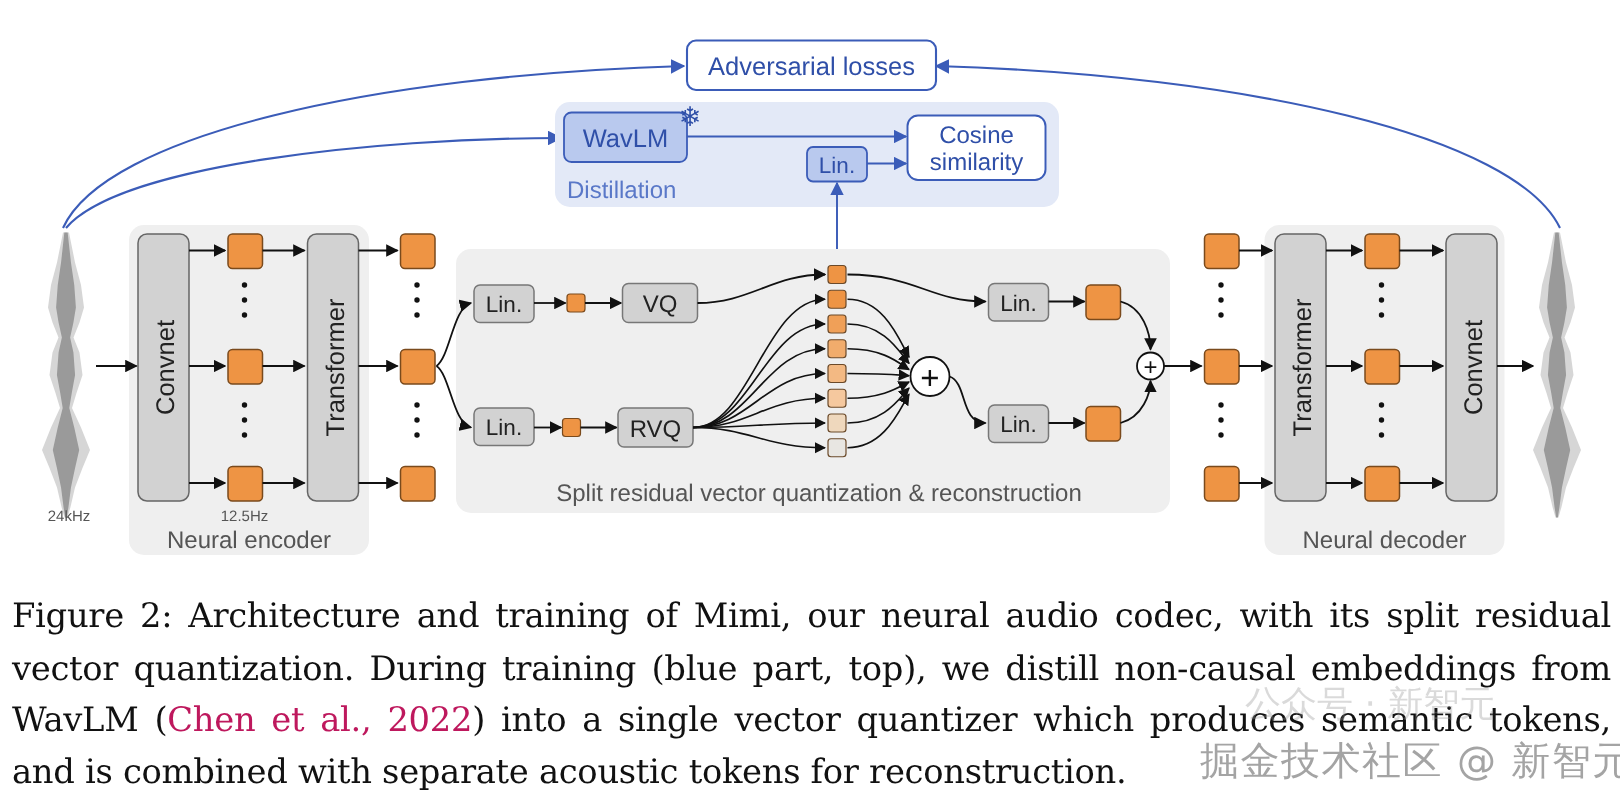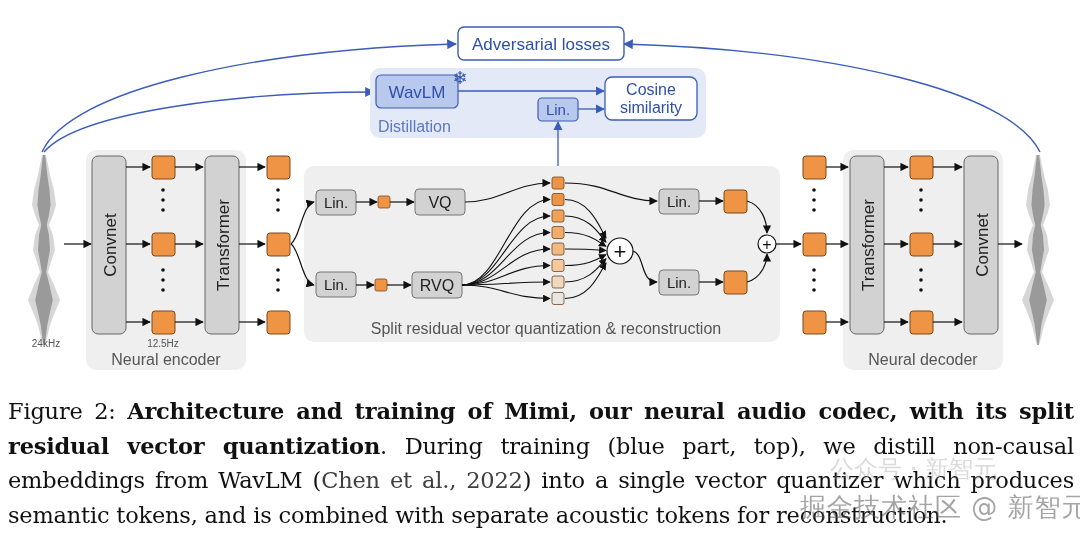--- a/index.html
+++ b/index.html
@@ -5,22 +5,22 @@
   html, body { margin:0; padding:0; background:#ffffff; }
   body { width:1080px; height:540px; position:relative; overflow:hidden; }
   #figure { position:absolute; left:0; top:0; width:1080px; height:385px; }
   .sans { font-family: "Liberation Sans", "DejaVu Sans", sans-serif; }
   #caption {
     position:absolute; left:8px; top:394px; width:1066px;
     font-family: "DejaVu Serif", "Liberation Serif", serif;
     font-size:22.5px; line-height:34.5px; color:#111;
     text-align:justify; letter-spacing:-0.2px;
   }
-  #caption b { font-weight:bold; }
-  #caption .cite { color:#404040;margin-top:20px; }
+  #caption b { font-weight:normal; }
+  #caption .cite { color:#be185d;margin-top:20px; }
   #watermark {
     position:absolute; left:800px; top:490px;
     font-family: "DejaVu Sans", sans-serif; font-size:26px;
     color:rgba(90,90,90,0.55); letter-spacing:1px; white-space:nowrap;
   }
   #watermark2 {
     position:absolute; left:830px; top:453px;
     font-family: "DejaVu Sans", sans-serif; font-size:24px;
     color:rgba(150,150,150,0.35); white-space:nowrap;
   }

